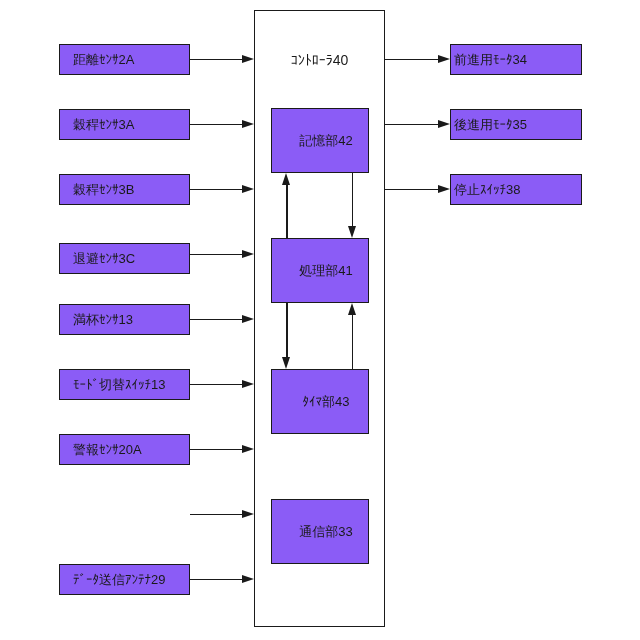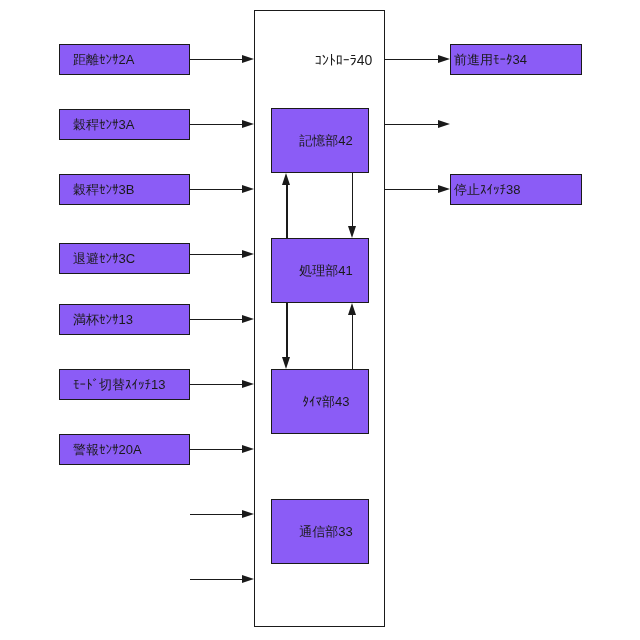--- a/index.html
+++ b/index.html
@@ -18,21 +18,21 @@
   .rbox{left:450px;width:132px;height:31px;padding-left:3px;}
   .ibox{left:271px;width:98px;height:65px;justify-content:center;padding-left:12px;}
   .controller{
     position:absolute;box-sizing:border-box;
     border:1.5px solid #1a1a1a;background:#ffffff;
     left:254px;top:10px;width:131px;height:617px;
   }
   .ctitle{
     position:absolute;left:254px;top:44px;width:131px;height:31px;
     display:flex;align-items:center;justify-content:center;
-    font-size:14px;white-space:nowrap;padding-left:24px;
+    font-size:14px;white-space:nowrap;
   }
   .hline{position:absolute;height:1.5px;background:#1a1a1a;}
   .vline{position:absolute;width:1.5px;background:#1a1a1a;}
   .tri-r{position:absolute;width:0;height:0;
     border-top:4.5px solid transparent;border-bottom:4.5px solid transparent;
     border-left:12px solid #1a1a1a;}
   .tri-u{position:absolute;width:0;height:0;
     border-left:4.5px solid transparent;border-right:4.5px solid transparent;
     border-bottom:12px solid #1a1a1a;}
   .tri-d{position:absolute;width:0;height:0;
@@ -57,20 +57,23 @@
       <span>退避ｾﾝｻ3C</span>
     </div>
   <div class="box lbox" style="top:304px">
       <span>満杯ｾﾝｻ13</span>
     </div>
   <div class="box lbox" style="top:369px">
       <span>ﾓｰﾄﾞ切替ｽｲｯﾁ13</span>
     </div>
   <div class="box lbox" style="top:434px">
       <span>警報ｾﾝｻ20A</span>
+    </div>
+  <div class="box lbox" style="top:564px">
+      <span>ﾃﾞｰﾀ送信ｱﾝﾃﾅ29</span>
     </div>
 
   <div class="hline" style="left:190px;top:58.75px;width:52px"></div>
   <div class="tri-r" style="left:242px;top:55px"></div>
   <div class="hline" style="left:190px;top:123.75px;width:52px"></div>
   <div class="tri-r" style="left:242px;top:120px"></div>
   <div class="hline" style="left:190px;top:188.75px;width:52px"></div>
   <div class="tri-r" style="left:242px;top:185px"></div>
   <div class="hline" style="left:190px;top:253.75px;width:52px"></div>
   <div class="tri-r" style="left:242px;top:250px"></div>
@@ -116,17 +119,20 @@
   <div class="hline" style="left:385px;top:58.75px;width:53px"></div>
   <div class="tri-r" style="left:438px;top:55px"></div>
   <div class="hline" style="left:385px;top:123.75px;width:53px"></div>
   <div class="tri-r" style="left:438px;top:120px"></div>
   <div class="hline" style="left:385px;top:188.75px;width:53px"></div>
   <div class="tri-r" style="left:438px;top:185px"></div>
 
   <div class="box rbox" style="top:44px">
       <span>前進用ﾓｰﾀ34</span>
     </div>
+  <div class="box rbox" style="top:109px">
+      <span>後進用ﾓｰﾀ35</span>
+    </div>
   <div class="box rbox" style="top:174px">
       <span>停止ｽｲｯﾁ38</span>
     </div>
 
 </div>
 
 </body></html>

